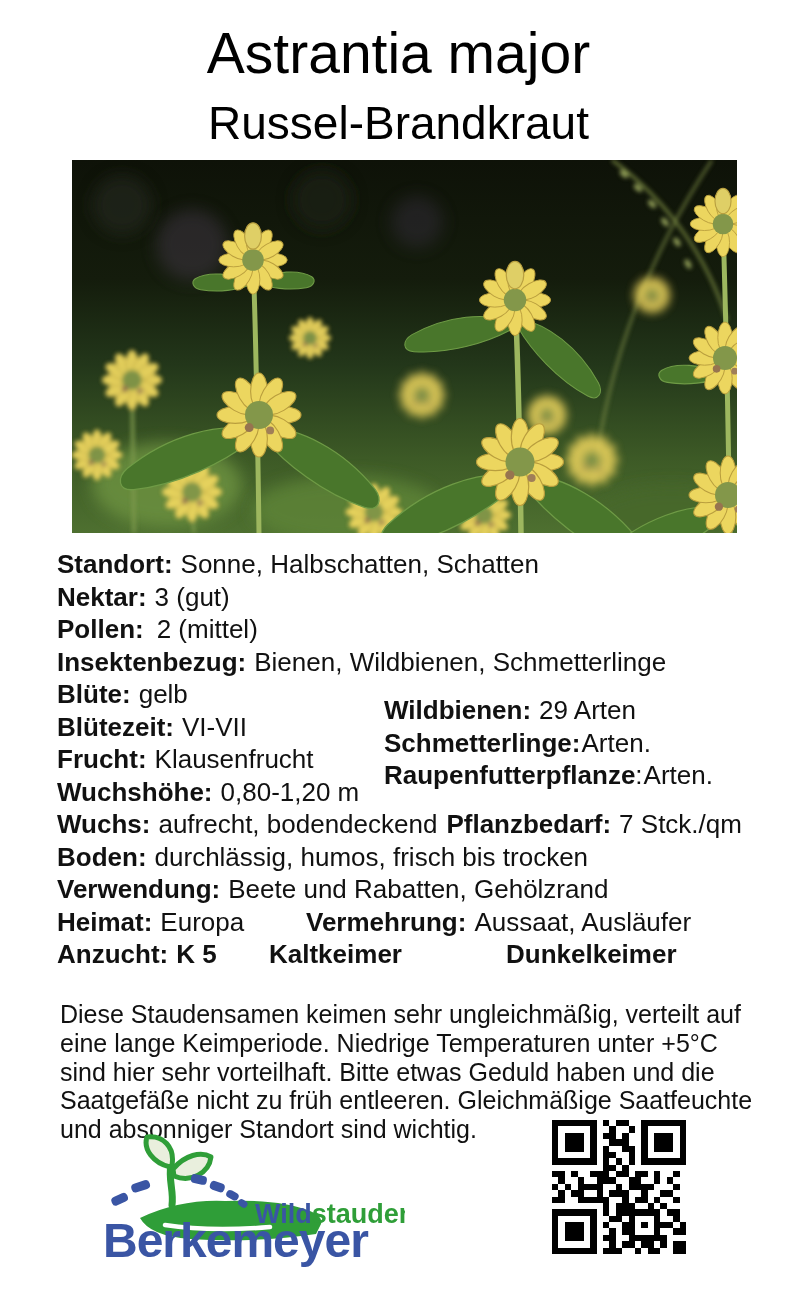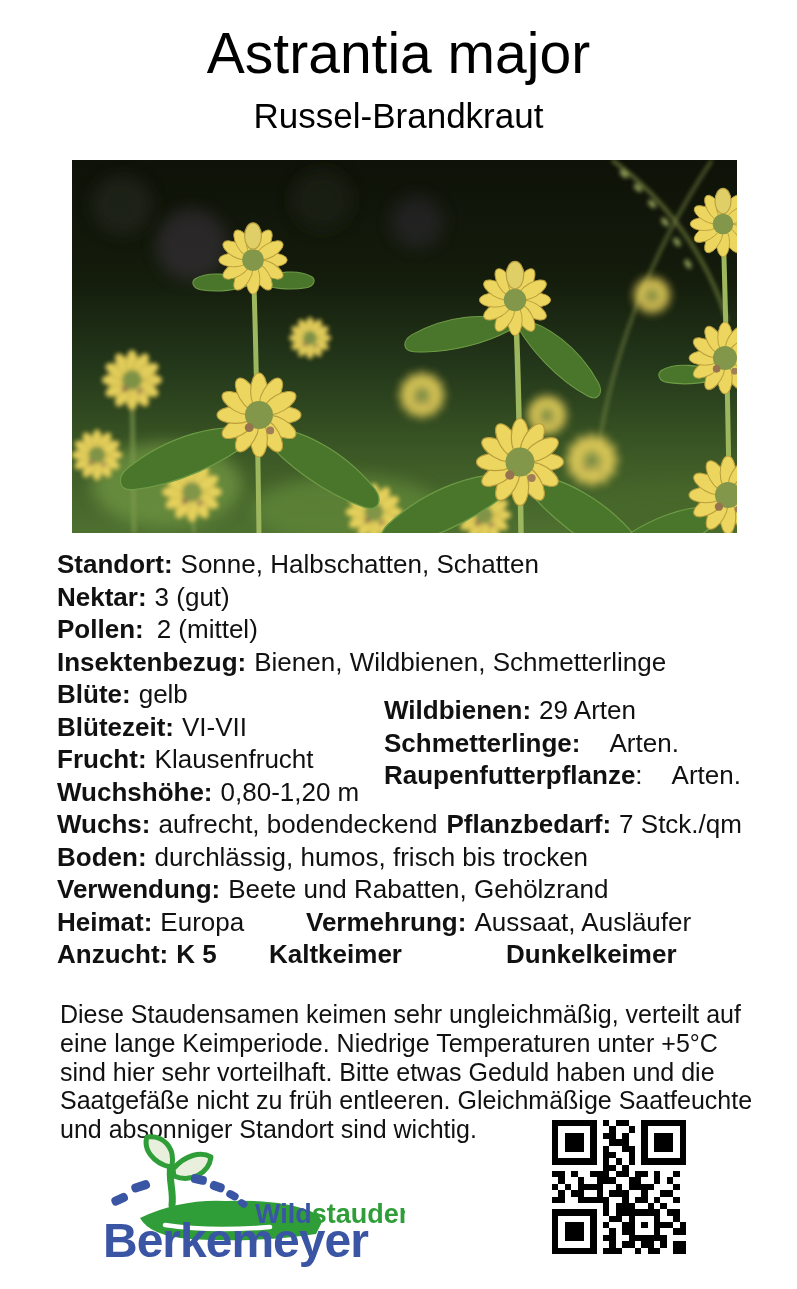--- a/index.html
+++ b/index.html
@@ -1,28 +1,28 @@
 <!DOCTYPE html>
 <html><head>
 <meta charset="utf-8">
 <style>
   html,body{margin:0;padding:0;background:#fff;}
   .page{position:relative;width:797px;height:1289px;background:#ffffff;overflow:hidden;
         font-family:"Liberation Sans",sans-serif;color:#111;border-radius:27px;}
   .title{position:absolute;top:20px;left:0;width:797px;text-align:center;
          font-size:57px;letter-spacing:0;color:#000;}
   .subtitle{position:absolute;top:96px;left:0;width:797px;text-align:center;
-            font-size:35px;color:#000;}
+            font-size:46px;color:#000;}
   .photo{position:absolute;left:72px;top:160px;width:665px;height:373px;display:block;}
   .info{position:absolute;left:57px;top:548px;width:710px;font-size:26px;line-height:32.5px;}
   .line{position:relative;height:32.5px;white-space:nowrap;}
   .line b{font-weight:bold;}
   .v{margin-left:8px;}
   .vw{margin-left:13px;}
-  .vg{margin-left:29px;}
+  .vg{margin-left:1px;}
   .c2{position:absolute;left:327px;top:16px;}
   .c2a{position:absolute;left:249px;top:0;}
   .tag1{position:absolute;left:212px;top:0;font-weight:bold;}
   .tag2{position:absolute;left:449px;top:0;font-weight:bold;}
   .inl2{margin-left:9px;font-weight:bold;}
   .note{position:absolute;left:60px;top:1000px;width:700px;font-size:25px;line-height:28.8px;}
   .logo{position:absolute;left:95px;top:1133px;width:310px;height:140px;}
   .lt{font-family:"Liberation Sans",sans-serif;font-weight:bold;font-size:27px;}
   .bt{font-family:"Liberation Sans",sans-serif;font-weight:bold;font-size:48px;letter-spacing:-1px;}
   .qr{position:absolute;left:552px;top:1120px;width:134px;height:134px;background:#fff;

